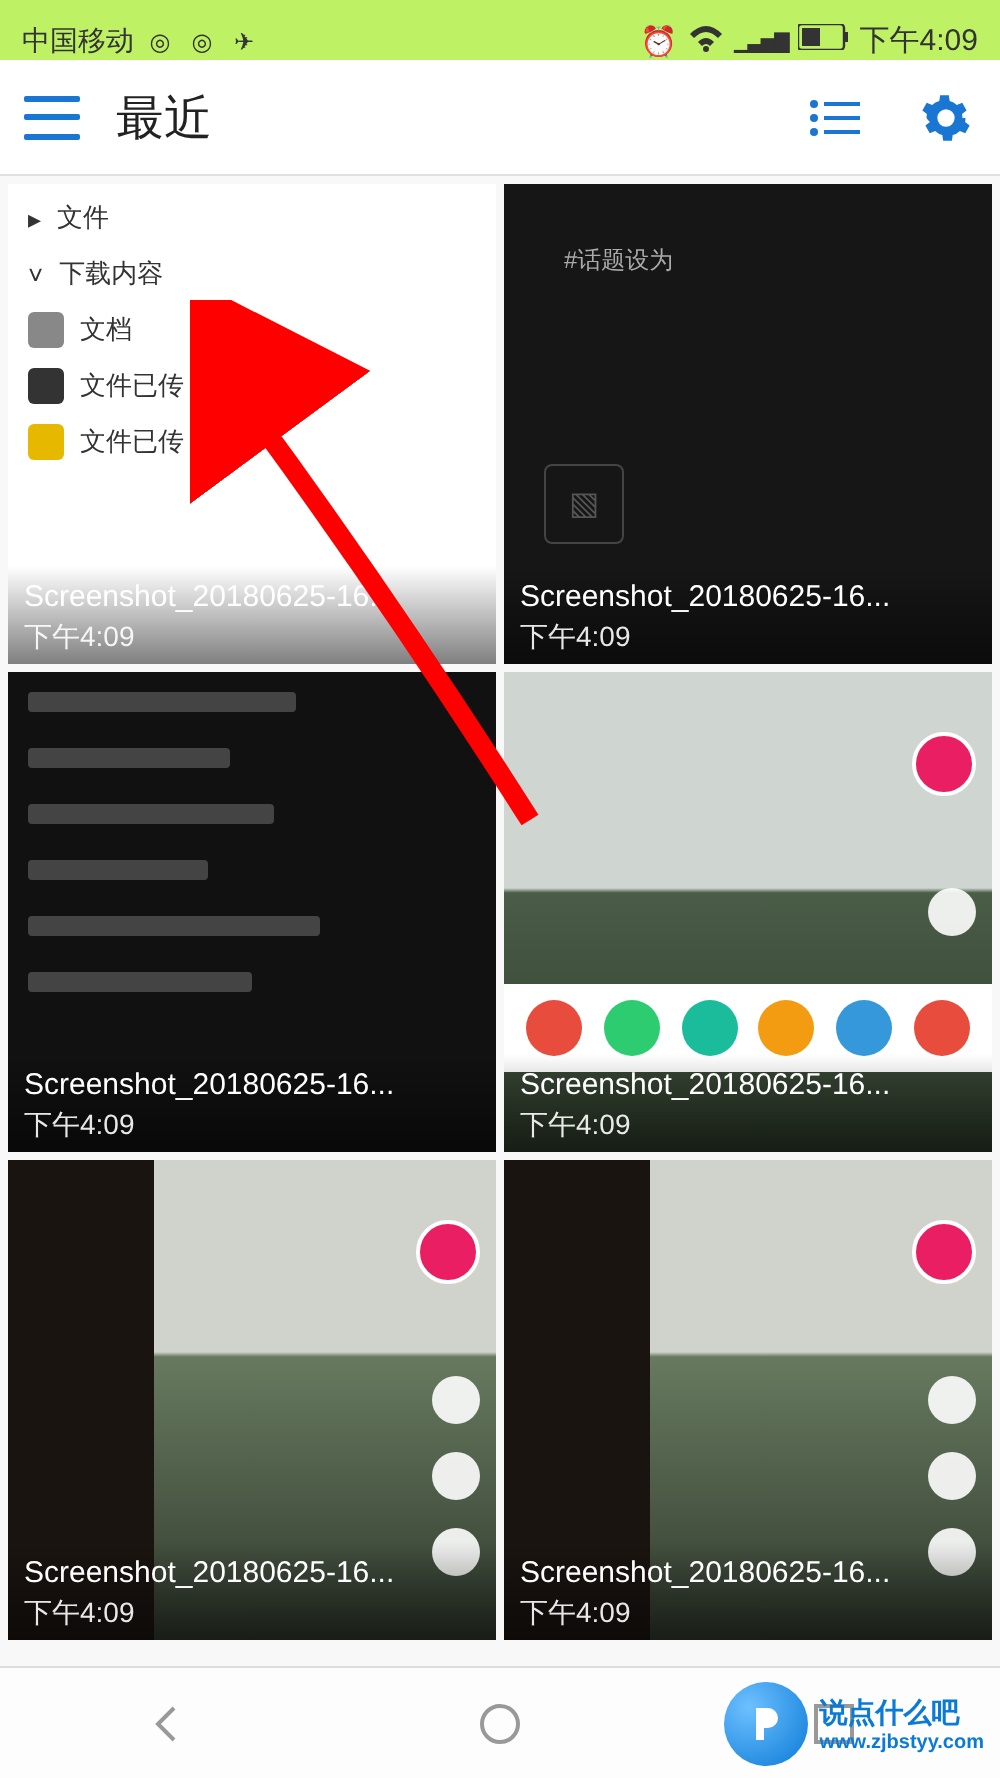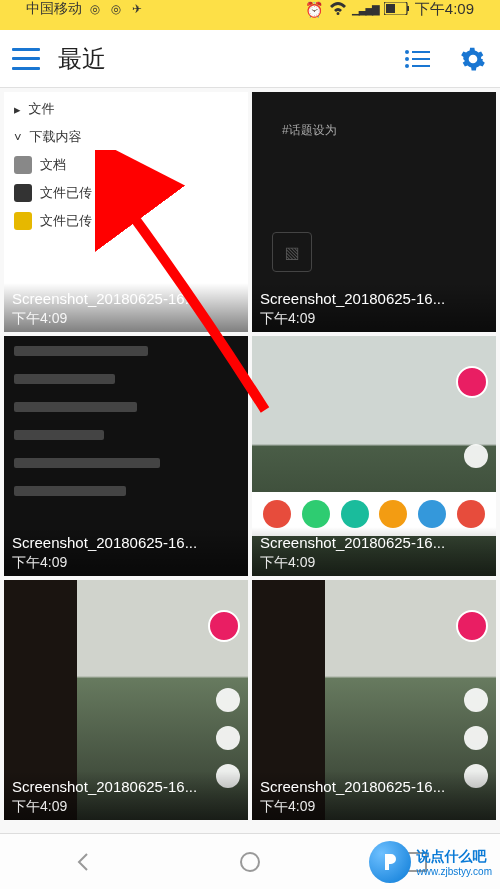--- a/index.html
+++ b/index.html
@@ -1,20 +1,20 @@
 <!DOCTYPE html>
 <html><head>
 <meta charset="utf-8">
 <style>
 *{margin:0;padding:0;box-sizing:border-box;font-family:sans-serif}
 body{width:500px;height:889px;background:#eee;overflow:hidden;position:relative}
 .screen{width:500px;height:889px;background:#f8f8f8;position:relative;overflow:hidden}
 
 
-.status{height:30px;background:#fde047;display:flex;align-items:flex-start;padding:0 26px;font-size:14px;color:#333;justify-content:space-between}
+.status{height:30px;background:#bef264;display:flex;align-items:flex-end;padding:0 11px;font-size:14px;color:#333;justify-content:space-between}
 .status-left,.status-right{display:flex;align-items:center;gap:5px}
 .status-right span{font-size:15px}
 .mini-ico{width:16px;height:16px;display:inline-flex;align-items:center;justify-content:center;font-size:12px}
 
 
 .header{height:58px;background:#fff;border-bottom:1px solid #e0e0e0;display:flex;align-items:center;padding:0 12px;gap:18px}
 .hamburger{width:28px;height:22px;display:flex;flex-direction:column;justify-content:space-between;cursor:pointer}
 .hamburger span{height:3px;background:#1976d2;border-radius:1px}
 .title{font-size:24px;color:#222;flex:1}
 .hdr-ico{width:30px;height:30px;display:flex;align-items:center;justify-content:center;color:#1976d2;font-size:24px;cursor:pointer;margin-left:8px}
@@ -50,21 +50,21 @@
 .side-icons .ci{width:24px;height:24px;border-radius:50%;background:rgba(255,255,255,.9)}
 .avatar{position:absolute;right:8px;top:30px;width:32px;height:32px;border-radius:50%;background:#e91e63;border:2px solid #fff}
 
 
 .nav{position:absolute;left:0;right:0;bottom:0;height:56px;background:#fdfdfd;border-top:1px solid #ddd;display:flex;align-items:center;justify-content:space-around}
 .nav-btn{width:30px;height:30px;display:flex;align-items:center;justify-content:center;color:#888}
 
 
 .watermark{position:absolute;right:8px;bottom:6px;display:flex;align-items:center;gap:6px;font-size:14px;color:#0a7ad6;font-weight:bold;z-index:50}
 .watermark .orb{width:42px;height:42px;border-radius:50%;background:radial-gradient(circle at 30% 30%,#6ec0ff,#0a7ad6);display:flex;align-items:center;justify-content:center;color:#fff}
-.watermark .txt small{display:block;font-size:10px;color:#0a7ad6;font-weight:normal}
+.watermark .txt small{display:block;font-size:10px;color:#0a7ad6;font-weight:bold}
 
 
 .arrow{position:absolute;z-index:40;left:95px;top:150px;pointer-events:none}
 </style>
 </head>
 <body>
 
 <div class="screen">
 
   <div class="status">

